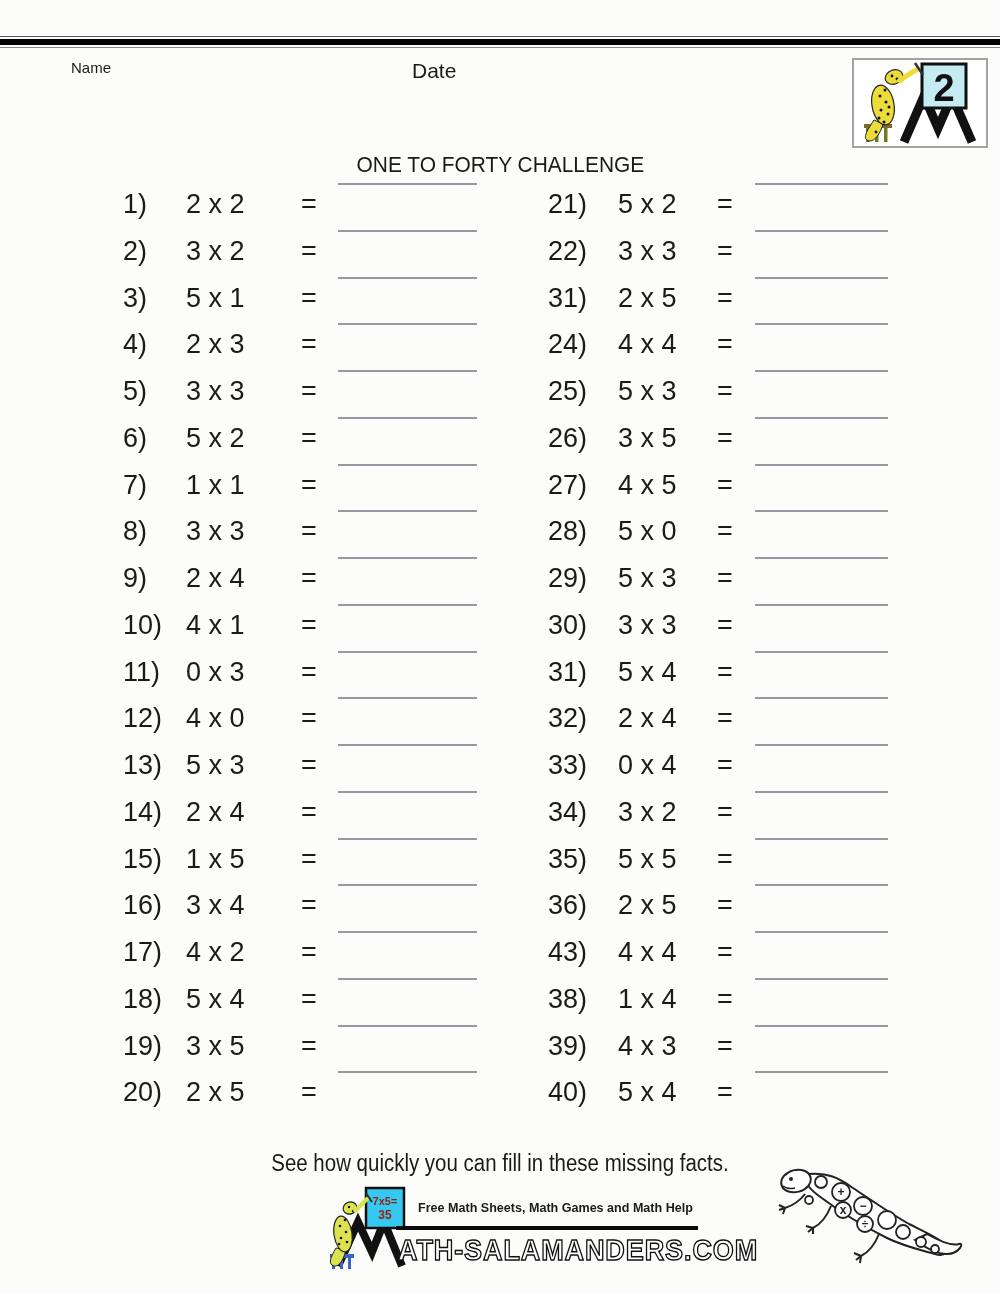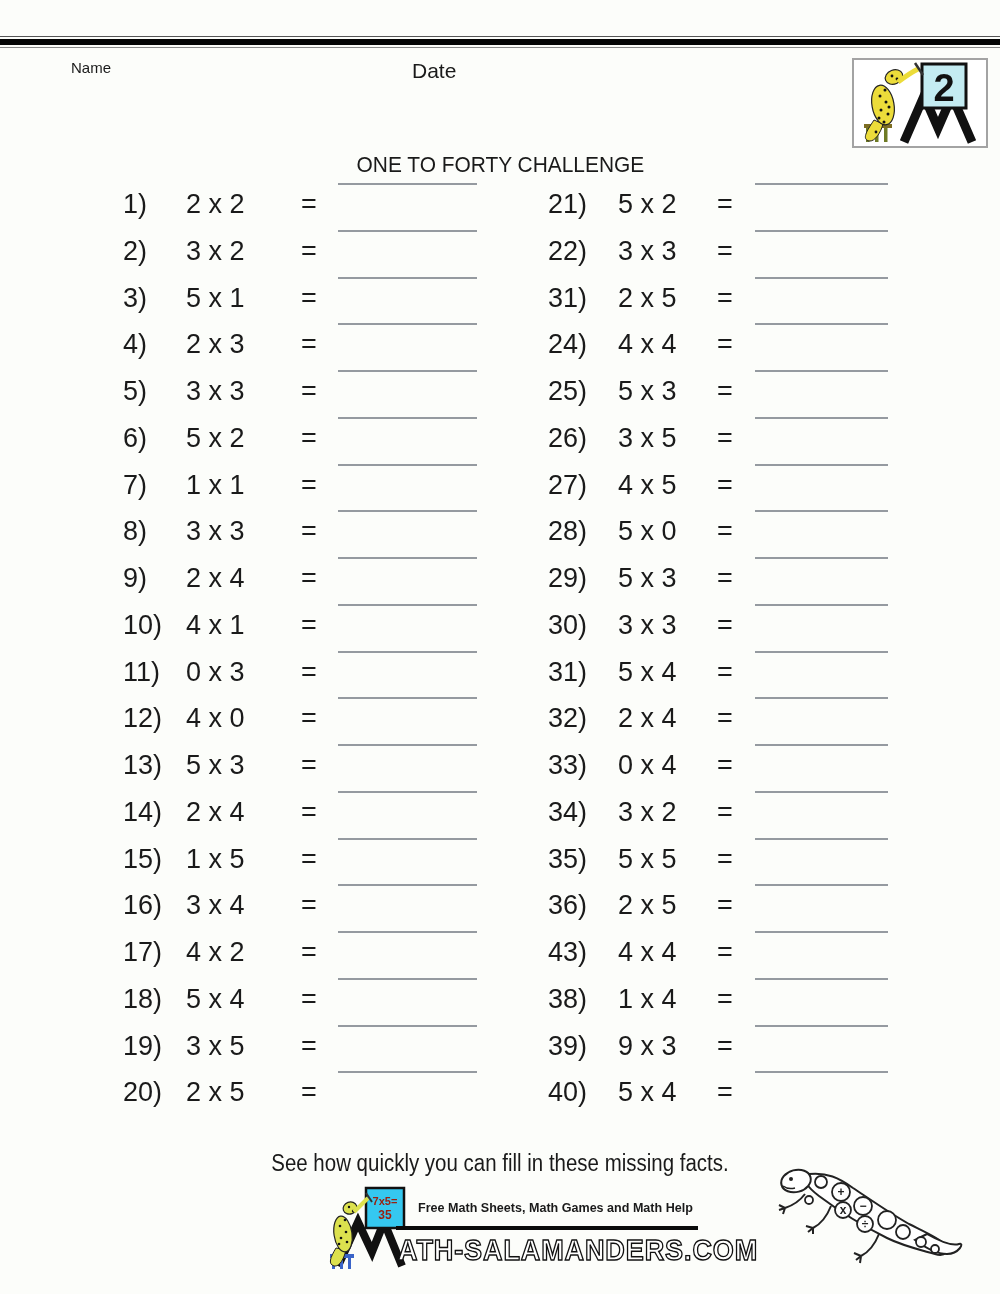--- a/index.html
+++ b/index.html
@@ -391,21 +391,21 @@
 
   <div class="prow">
     <span class="num">38)</span>
     <span class="expr">1 x 4</span>
     <span class="eq">=</span>
     <span class="answer-line"></span>
   </div>
 
   <div class="prow">
     <span class="num">39)</span>
-    <span class="expr">9 x 3</span>
+    <span class="expr">4 x 3</span>
     <span class="eq">=</span>
     <span class="answer-line"></span>
   </div>
 
   <div class="prow">
     <span class="num">40)</span>
     <span class="expr">5 x 4</span>
     <span class="eq">=</span>
     <span class="answer-line"></span>
   </div>

